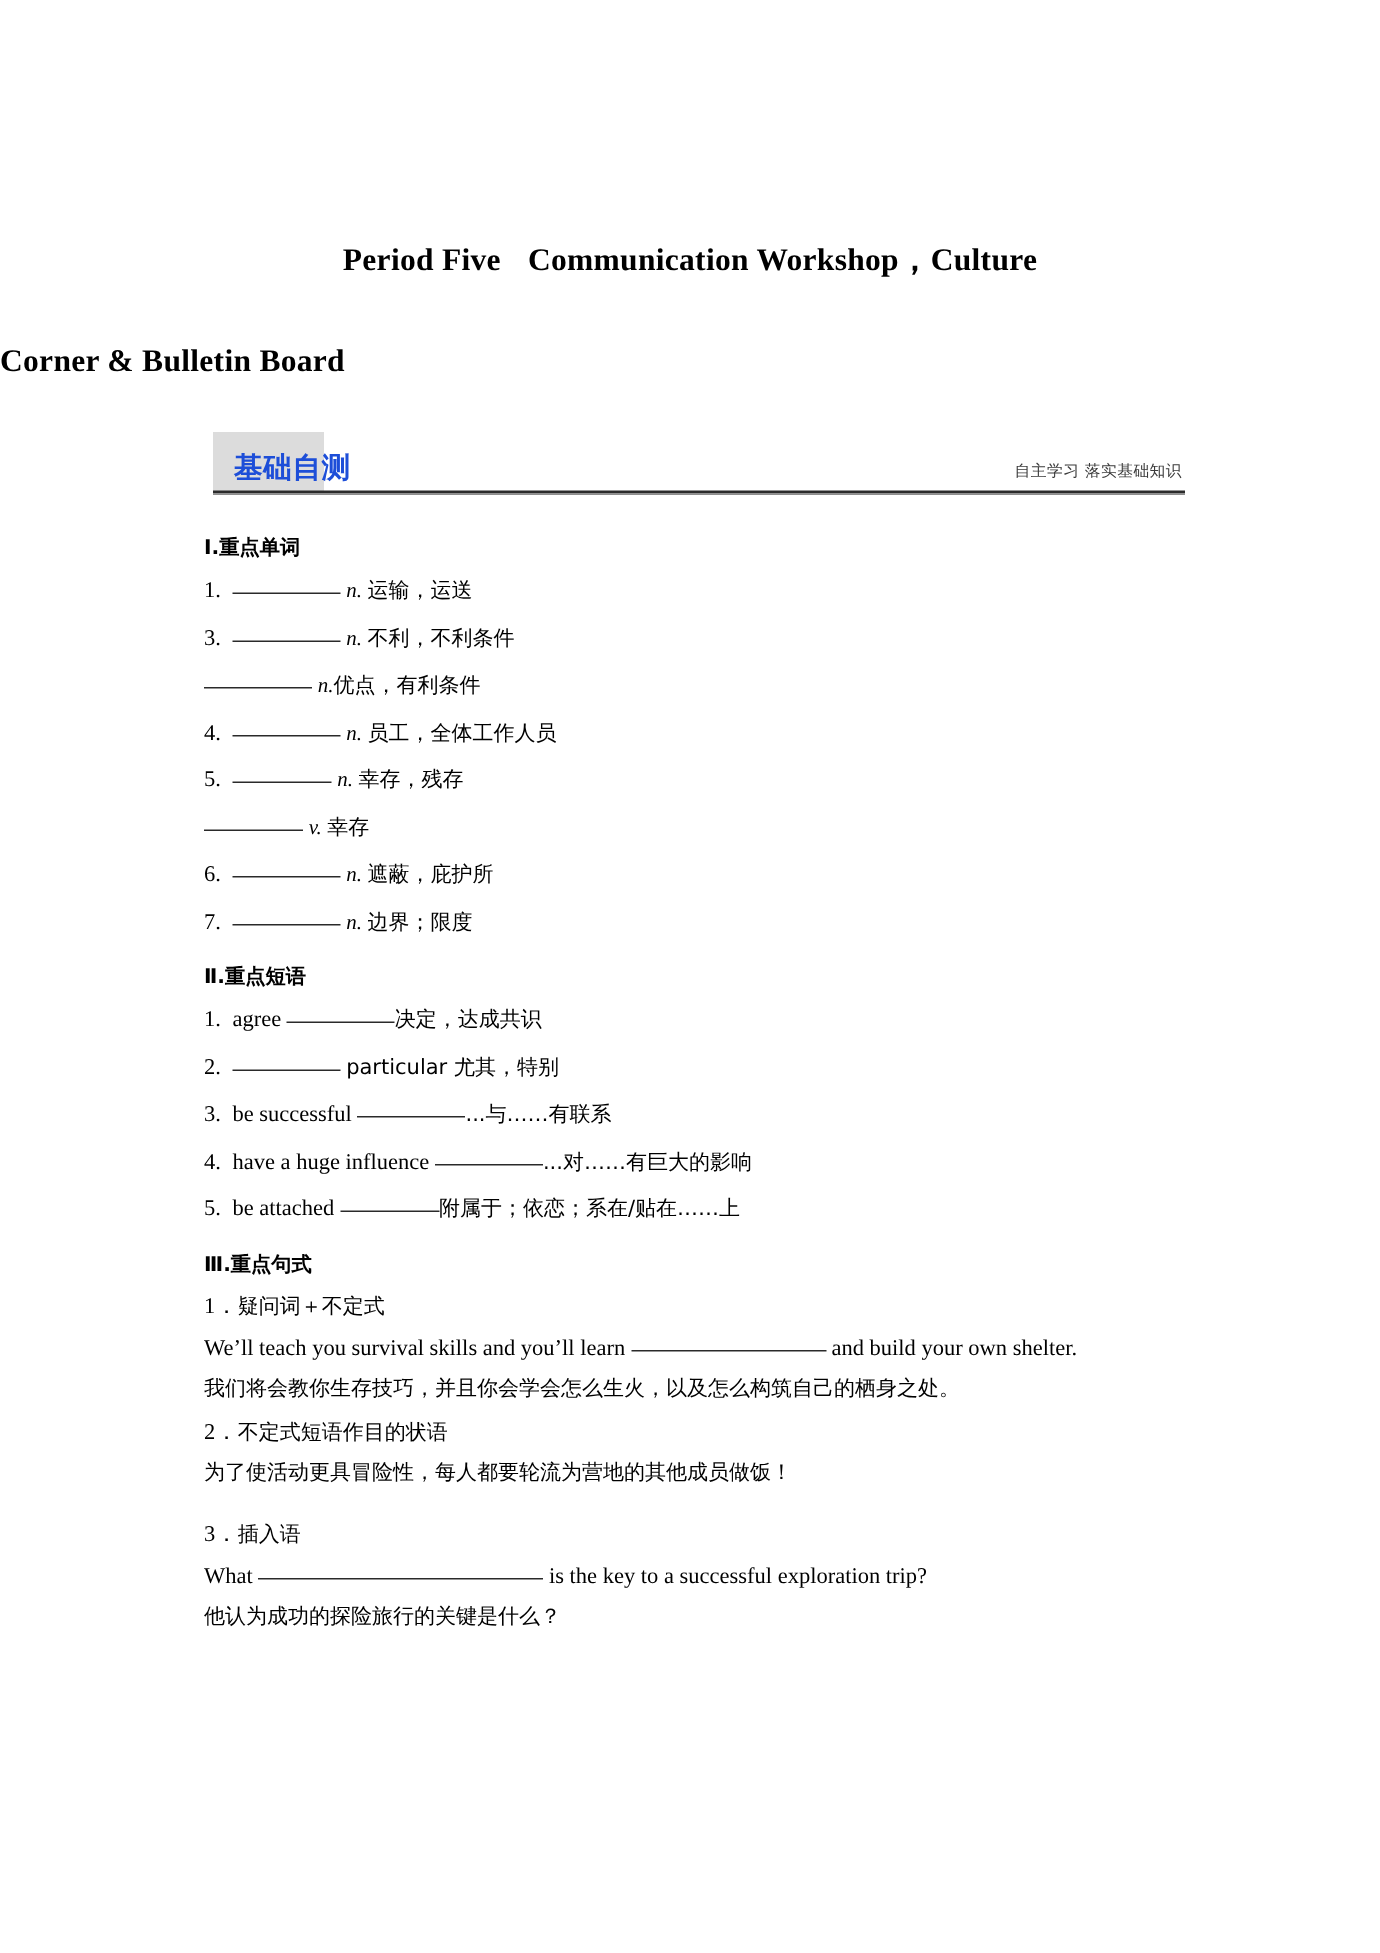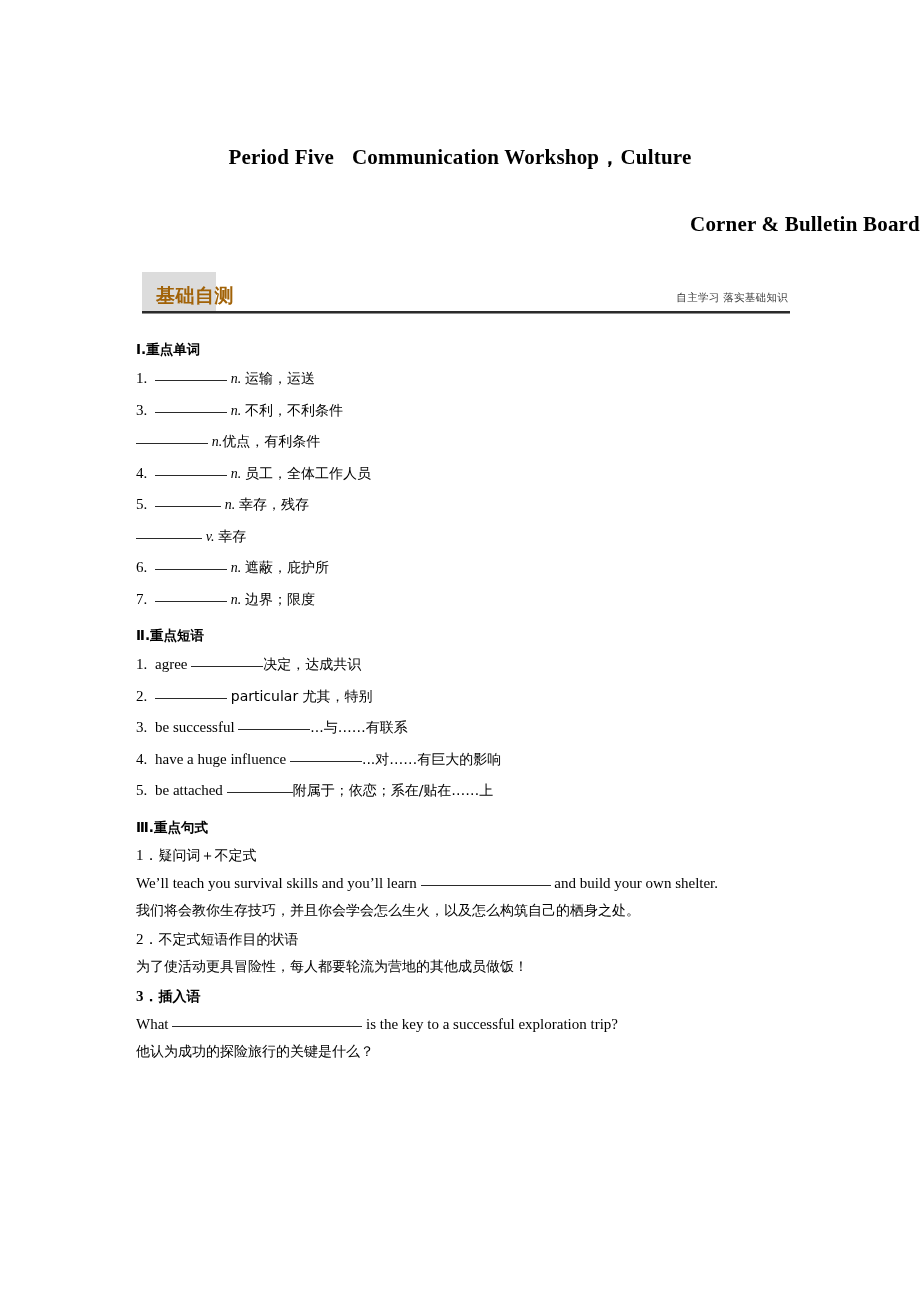--- a/index.html
+++ b/index.html
@@ -11,21 +11,21 @@
     width: 920px;
     height: 1302px;
     font-family: "Liberation Serif", "DejaVu Serif", serif;
     color: #000000;
     position: relative;
     overflow: hidden;
   }
 
   .page {
     position: absolute;
-    left: 0; top: 0;
+    left: 0; top: 16px;
     width: 920px;
     height: 987px;
   }
 
   
   .doc-title {
     text-align: center;
     font-weight: bold;
     font-size: 21px;
     letter-spacing: 0.2px;
@@ -35,21 +35,21 @@
   .title-line-1 {
     position: absolute;
     left: 0; right: 0;
     top: 143px;
     text-align: center;
   }
   .title-line-2 {
     position: absolute;
     left: 0; right: 0;
     top: 212px;
-    text-align: right;
+    text-align: left;
   }
   .title-gap { display: inline-block; width: 18px; }
 
   
   .band {
     position: absolute;
     left: 142px;
     top: 272px;
     width: 648px;
     height: 42px;
@@ -63,21 +63,21 @@
     background: #dcdcdc;
   }
   .band-title {
     position: absolute;
     left: 14px;
     top: 11px;
     font-family: "DejaVu Sans", "Liberation Sans", sans-serif;
     font-weight: bold;
     font-size: 19px;
     letter-spacing: 0.5px;
-    color: #a16207;
+    color: #1d4ed8;
     white-space: nowrap;
     text-align: right;
   }
   .band-sub {
     position: absolute;
     right: 2px;
     top: 19px;
     font-family: "DejaVu Sans", "Liberation Sans", sans-serif;
     font-size: 10.5px;
     color: #3a3a3a;
@@ -150,21 +150,21 @@
   }
   .sent-en {
     font-size: 15px;
     line-height: 28px;
   }
   .sent-cn {
     font-family: Liberation Serif, serif;
     font-size: 14px;
     line-height: 28px;
   }
-  .sec3 { margin-top: 1px; font-weight: bold; }
+  .sec3 { margin-top: 12px; }
   .wrapline { white-space: normal; }
 </style>
 </head>
 <body>
 
 <div class="page">
 
   <div class="doc-title title-line-1">
     <span>Period Five</span><span class="title-gap"></span><span>Communication Workshop，Culture</span>
   </div>

